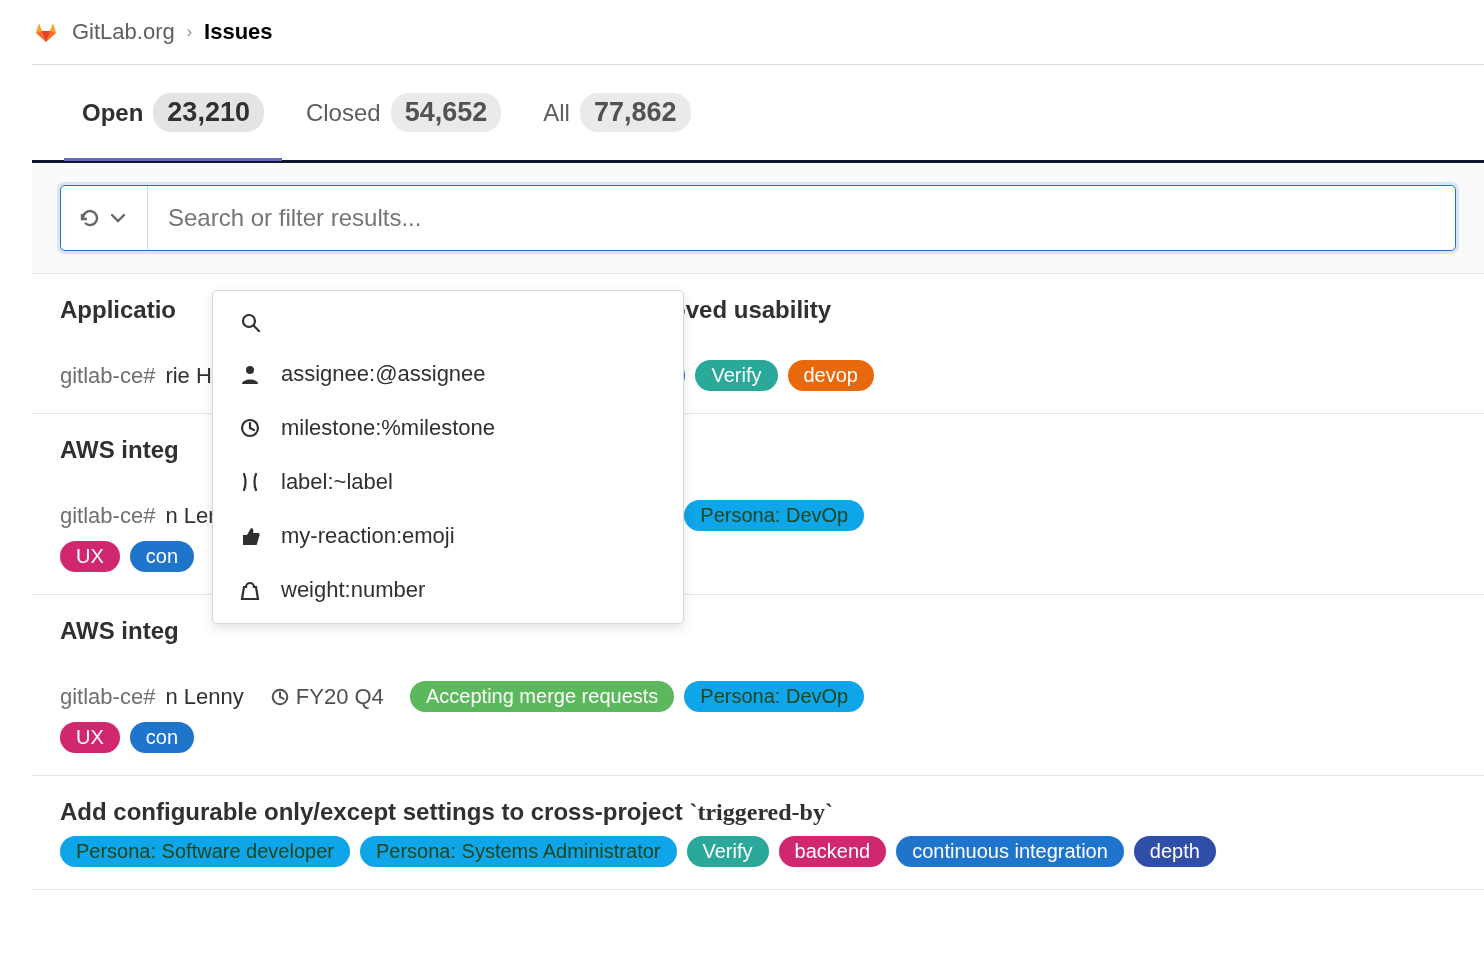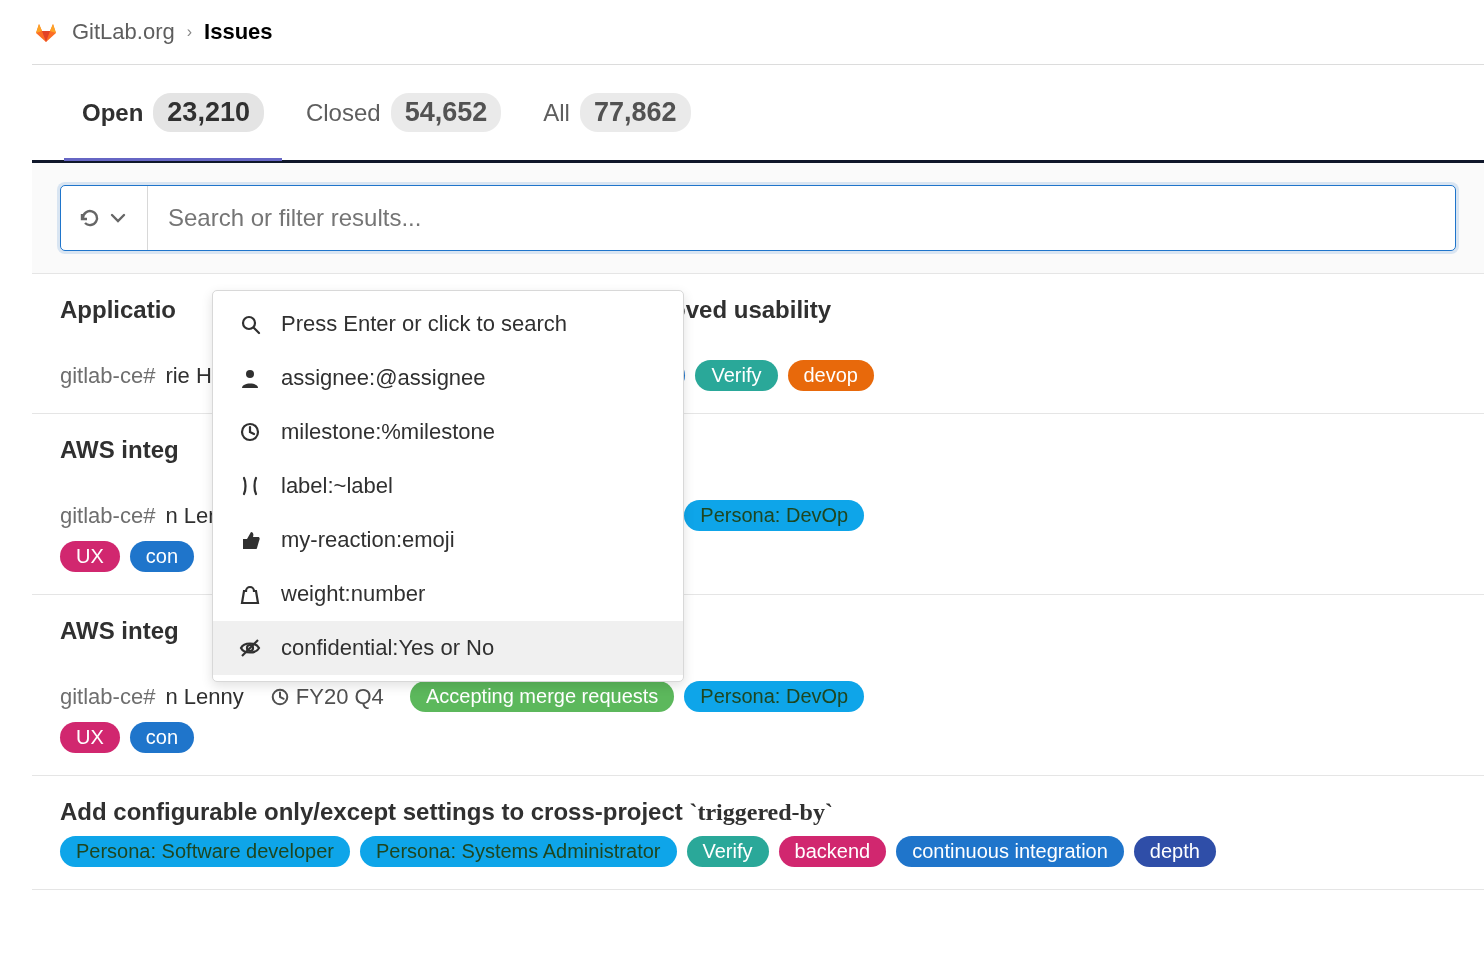--- a/index.html
+++ b/index.html
@@ -135,21 +135,20 @@
   </div>
 </div>
 
 <div class="dropdown" id="dropdown">
     <div class="dd-item">
       <span class="icn">
         <svg width="22" height="22" viewBox="0 0 22 22">
           <use href="#i-search"></use>
         </svg>
       </span>
-      <span>Press Enter or click to search</span>
     </div>
     <div class="dd-item">
       <span class="icn">
         <svg width="22" height="22" viewBox="0 0 22 22">
           <use href="#i-person"></use>
         </svg>
       </span>
       <span>assignee:@assignee</span>
     </div>
     <div class="dd-item">
@@ -176,28 +175,20 @@
       </span>
       <span>my-reaction:emoji</span>
     </div>
     <div class="dd-item">
       <span class="icn">
         <svg width="22" height="22" viewBox="0 0 22 22">
           <use href="#i-weight"></use>
         </svg>
       </span>
       <span>weight:number</span>
-    </div>
-    <div class="dd-item highlight">
-      <span class="icn">
-        <svg width="22" height="22" viewBox="0 0 22 22">
-          <use href="#i-eye-slash"></use>
-        </svg>
-      </span>
-      <span>confidential:Yes or No</span>
     </div>
   </div>
 
 <div class="issues" id="issues">
     <div class="issue">
     <div class="title">Applicatio<span style="opacity:0">xxxxxxxxxxxxxxxxxxxxx</span>eed of css for improved usability</div>
     <div class="meta">
       <span>gitlab-ce#</span> <span class="by-name">rie Hoekstra</span>
       &nbsp;
       <span class="ms">

